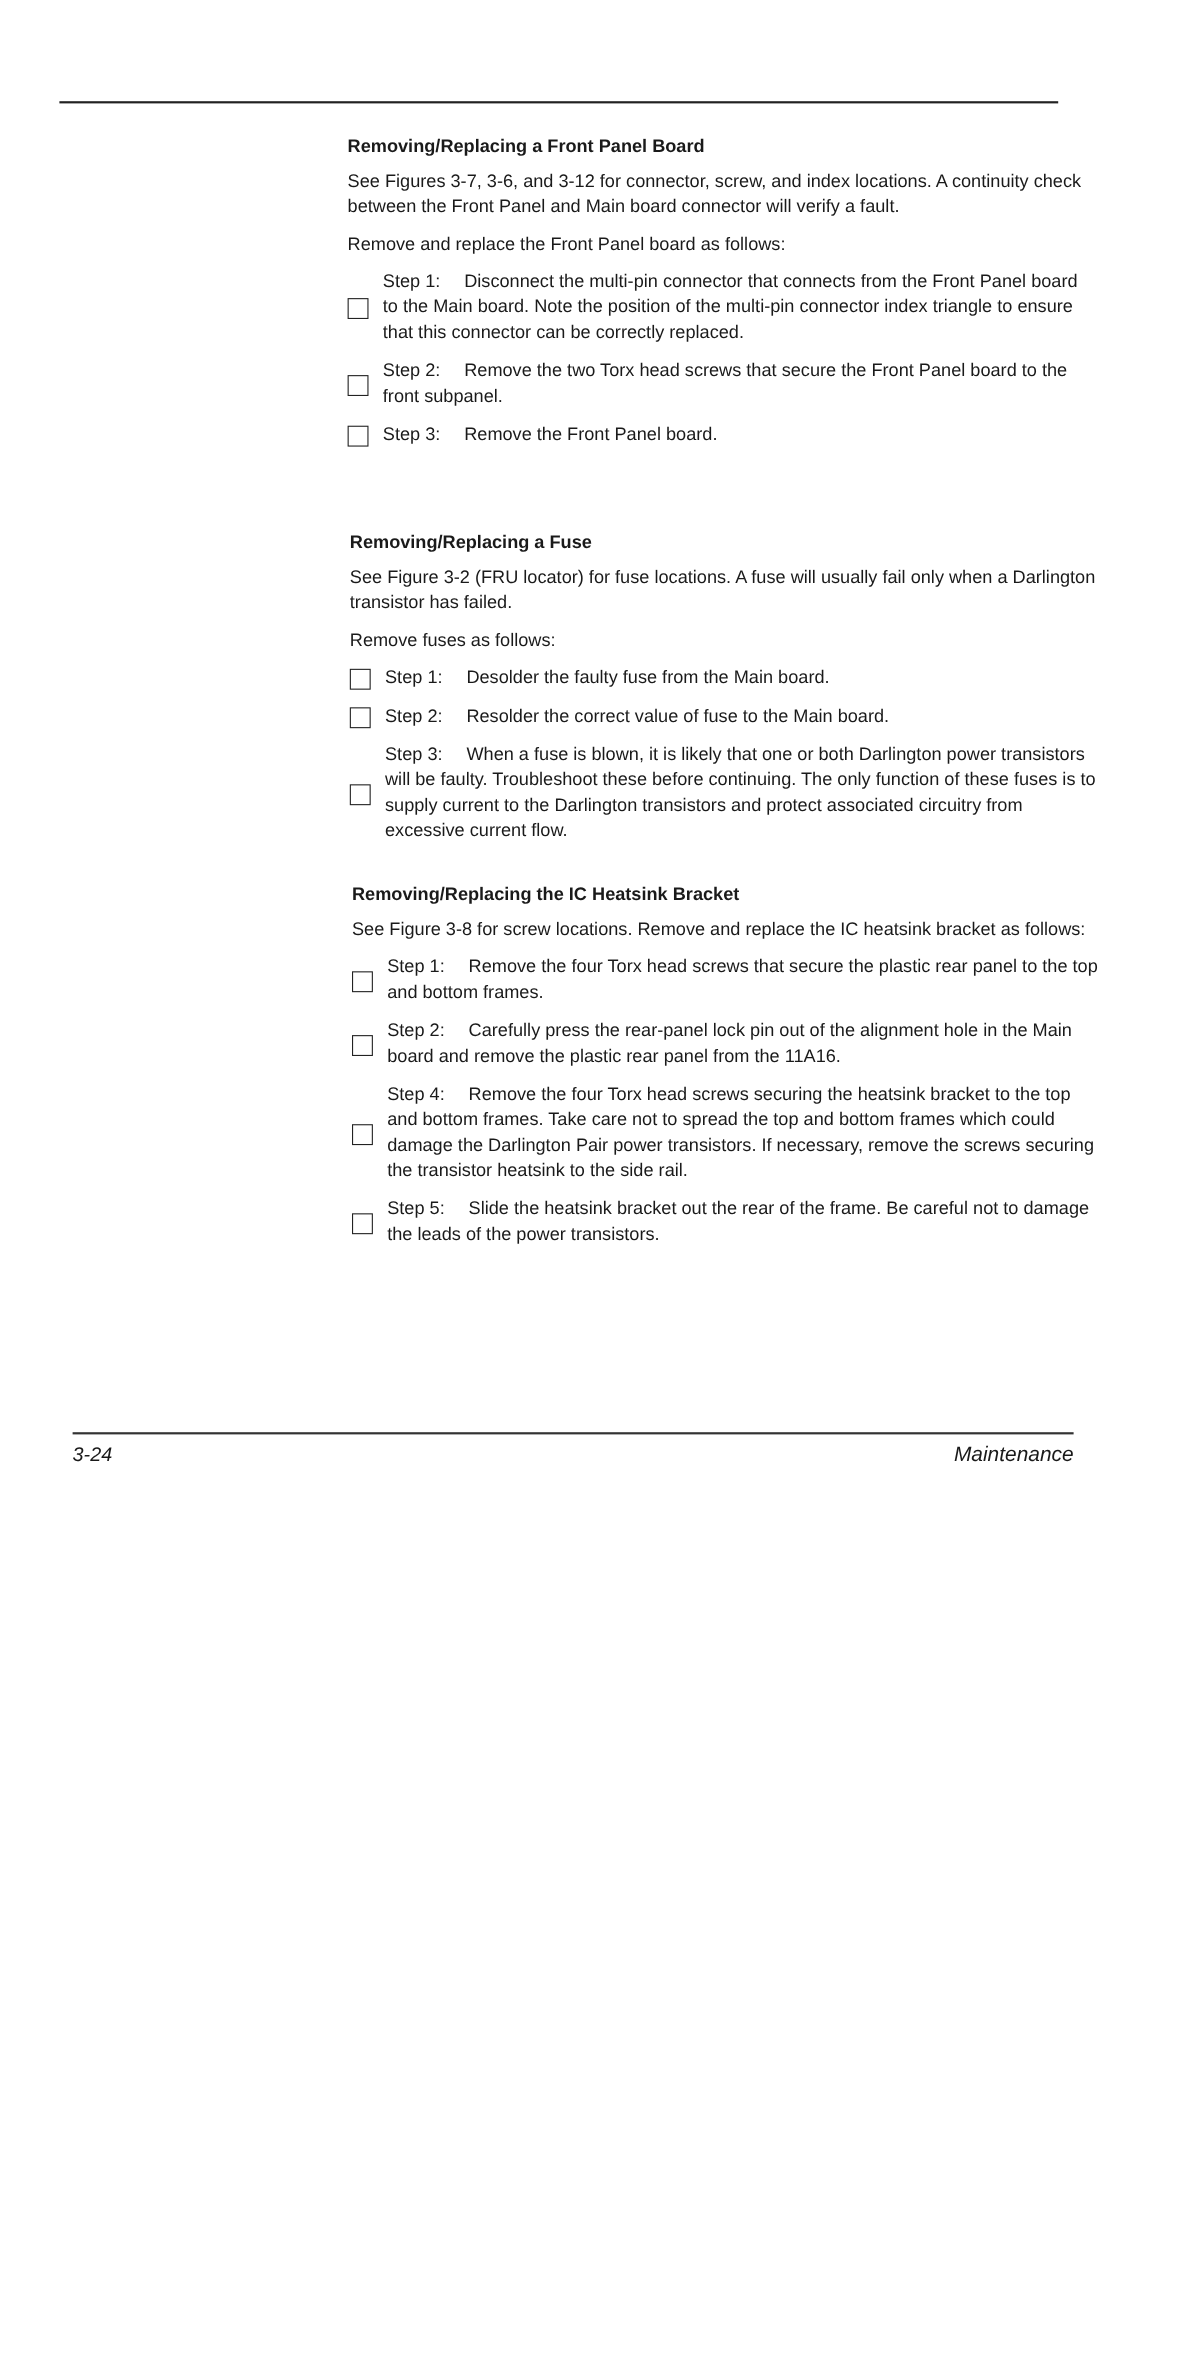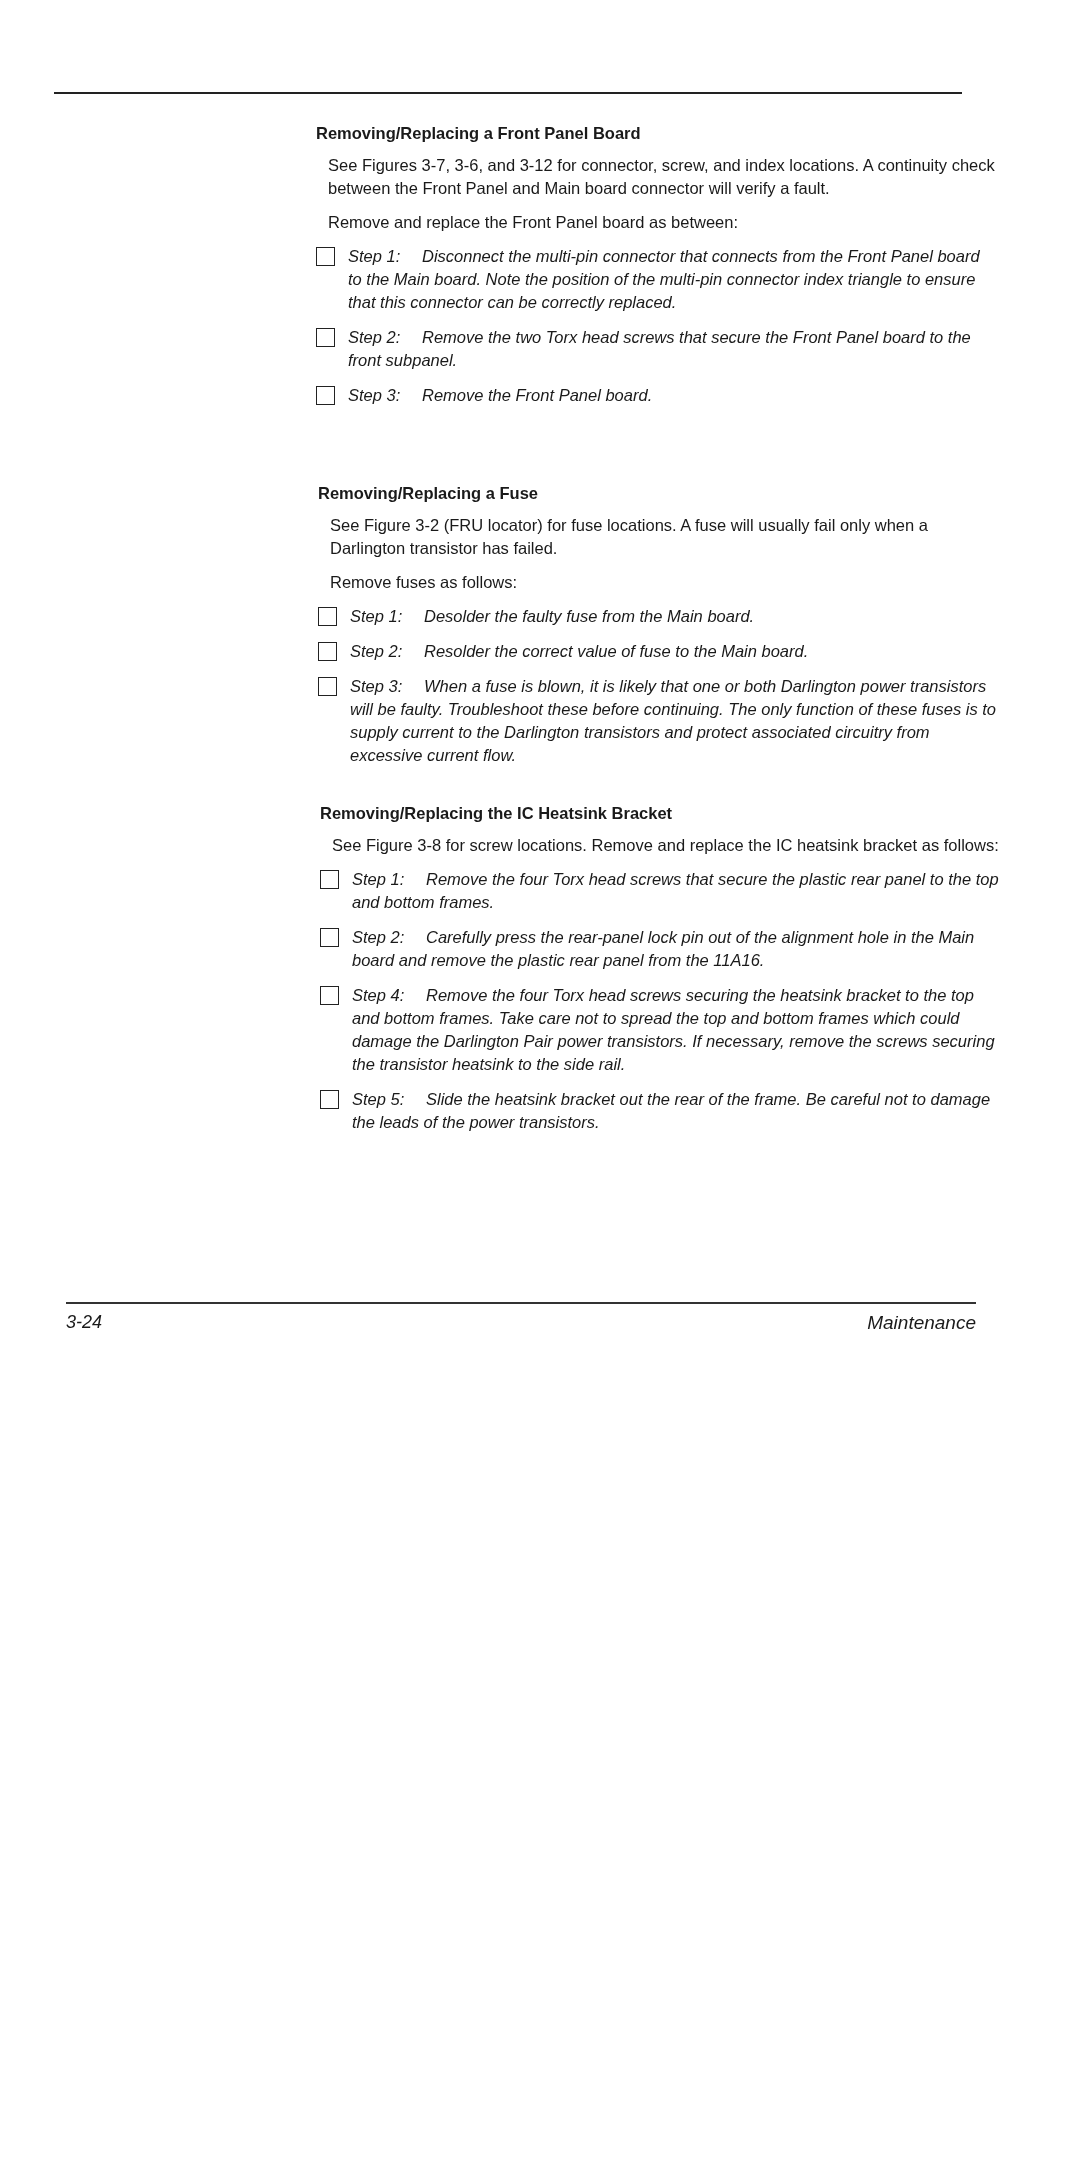--- a/index.html
+++ b/index.html
@@ -4,35 +4,35 @@
 <style>
   html, body { margin: 0; padding: 0; background: #ffffff; }
   body { width: 1080px; height: 2160px; position: relative; overflow: hidden;
          font-family: "Liberation Sans", sans-serif; color: #1a1a1a; }
   .rule-top { position: absolute; left: 54px; top: 92px; width: 908px; height: 2px; background: #222; }
   .rule-bottom { position: absolute; left: 66px; top: 1302px; width: 910px; height: 2px; background: #333; }
   .footer-left { position: absolute; left: 66px; top: 1312px; font-size: 18px; font-style: italic; text-align: right; }
   .footer-right { position: absolute; right: 104px; top: 1312px; font-size: 19px; font-style: italic; }
   .section { position: absolute; width: 680px; font-size: 16.5px; line-height: 23px; }
   .section h2 { font-size: 16.5px; font-weight: bold; margin: 0 0 9px 0; }
-  .section p { margin: 0 0 11px 12px; }
-  .step { display: flex; align-items: flex-start; margin: 0 0 12px 0; font-style: italic; }
+  .section p { margin: 0 0 11px 0; }
+  .step { display: flex; align-items: center; margin: 0 0 12px 0; }
   .checkbox { flex: 0 0 auto; width: 17px; height: 17px; border: 1.6px solid #222; margin-top: 2px; margin-right: 13px; background: #fff; cursor: pointer; }
   .step-body { flex: 1 1 auto; }
   .step-label { display: inline-block; width: 74px; }
 </style>
 </head>
 <body>
 
 <div class="rule-top"></div>
 
 <div class="section" style="left:316px; top:122px;">
   <h2>Removing/Replacing a Front Panel Board</h2>
   <p>See Figures 3-7, 3-6, and 3-12 for connector, screw, and index locations. A continuity check between the Front Panel and Main board connector will verify a fault.</p>
-  <p>Remove and replace the Front Panel board as between:</p>
+  <p>Remove and replace the Front Panel board as follows:</p>
   <div class="step">
     <span class="checkbox"></span>
     <div class="step-body"><span class="step-label">Step 1:</span><span>Disconnect the multi-pin connector that connects from the Front Panel board to the Main board. Note the position of the multi-pin connector index triangle to ensure that this connector can be correctly replaced.</span></div>
   </div>
   <div class="step">
     <span class="checkbox"></span>
     <div class="step-body"><span class="step-label">Step 2:</span><span>Remove the two Torx head screws that secure the Front Panel board to the front subpanel.</span></div>
   </div>
   <div class="step">
     <span class="checkbox"></span>

